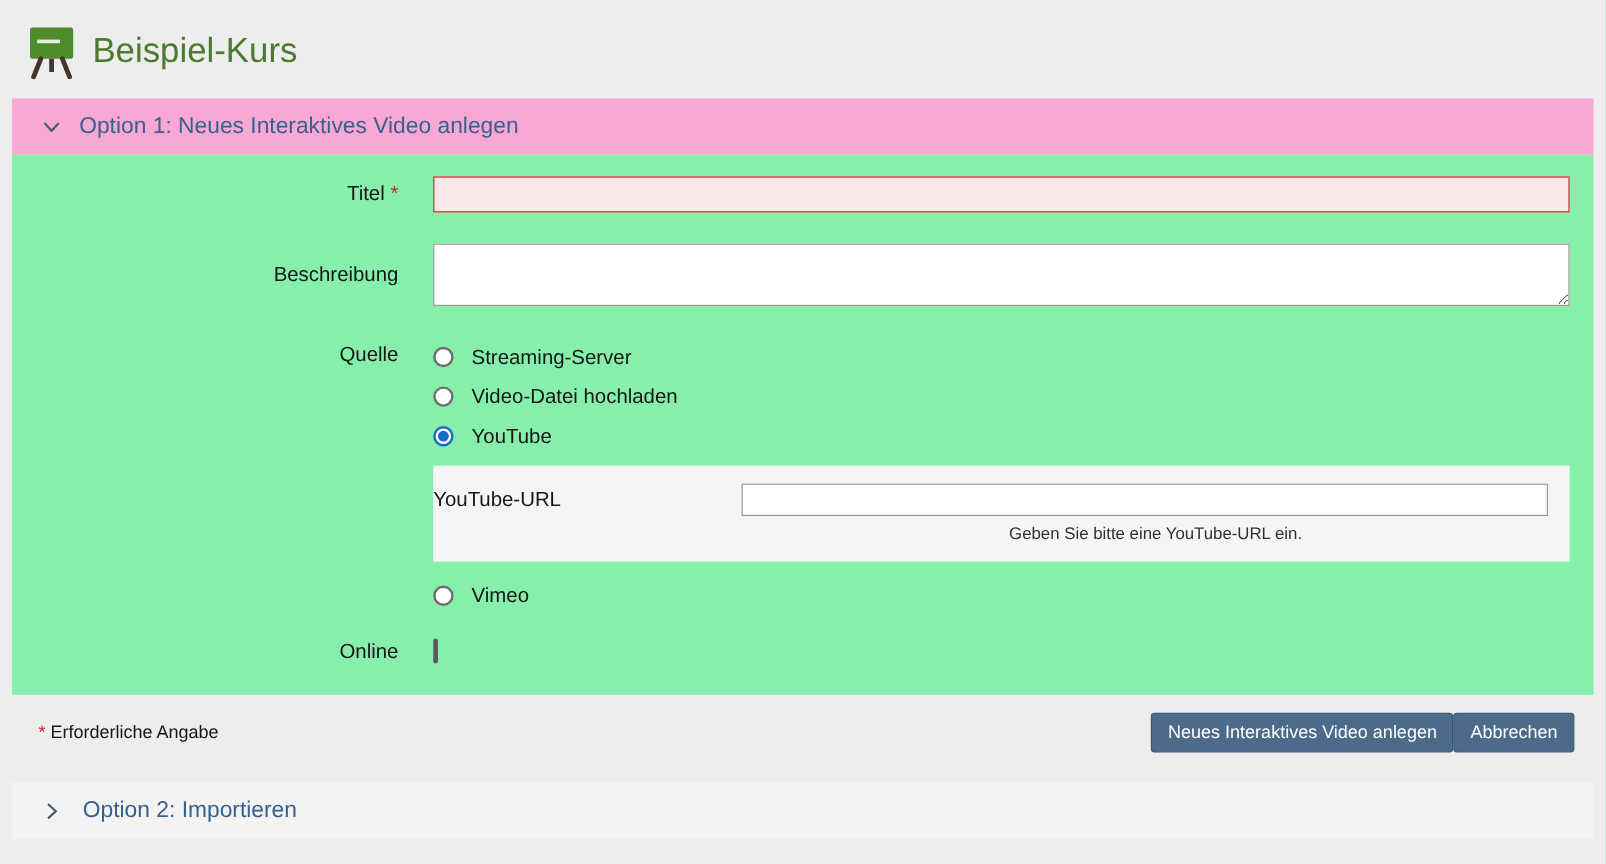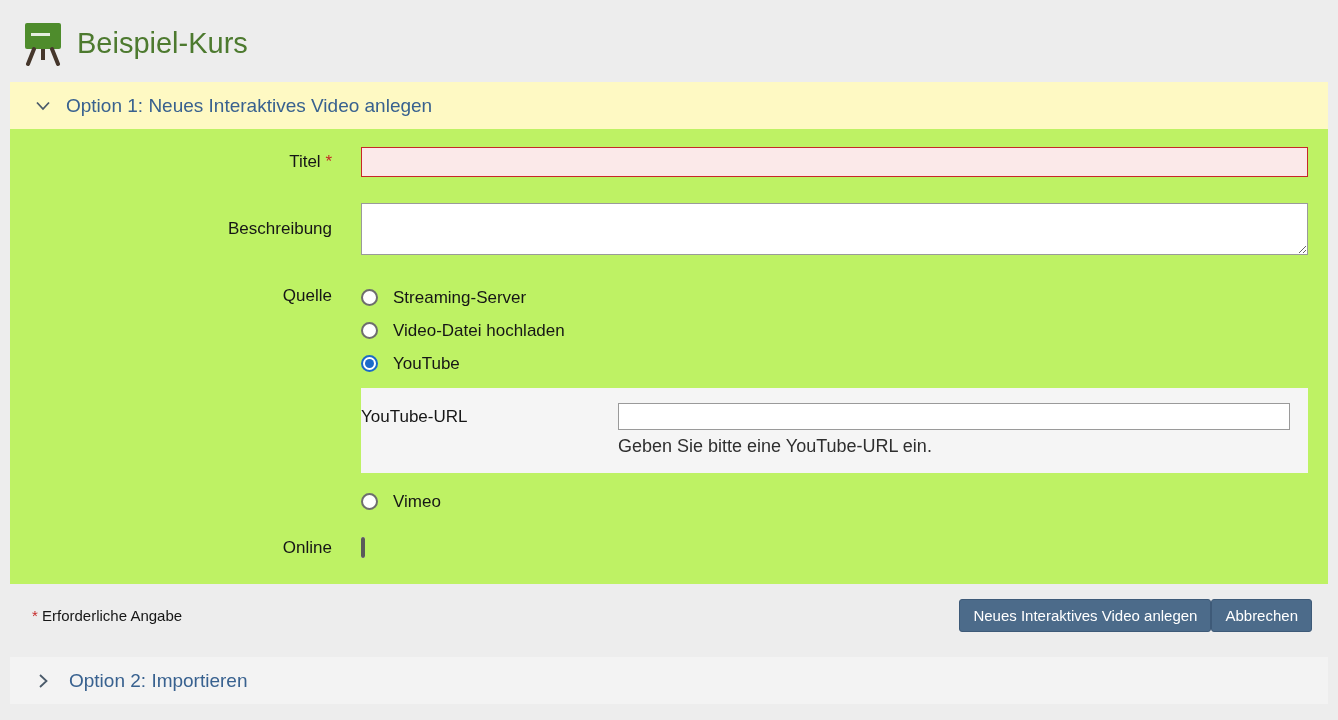--- a/index.html
+++ b/index.html
@@ -12,29 +12,29 @@
   }
 
   
   .app-header { display:flex; align-items:center; gap:11px; padding:20px 0 16px 20px; }
   .app-icon { width:46px; height:46px; flex:none; }
   .app-title { font-size:29px; font-weight:400; color:#4d7a2f; margin:0; }
 
   
   .panel { margin:0 10px; }
   .accordion-header {
-    height:47px; background:#fef9c3;
+    height:47px; background:#f9a8d4;
     display:flex; align-items:center; gap:13px;
     padding-left:23px; cursor:pointer;
   }
   .accordion-header.collapsed { background:#f3f3f3; margin-top:11px;gap:16px; }
   .accordion-title { font-size:19px; color:#38618f; }
 
   
-  .form-area { background:#bef264; padding:18px 0 20px; }
+  .form-area { background:#86efac; padding:18px 0 20px; }
   .form-row { display:flex; margin-bottom:26px; }
   .form-row.center { align-items:center; }
   .form-label-col { width:351px; text-align:right; padding-right:29px; font-size:17px; flex:none; }
   .form-label-col.top { padding-top:5px; }
   .form-content-col { flex:1; margin-right:20px; min-width:0; }
 
   .text-input {
     width:100%; height:30px; border:1px solid #a9a9a9; background:#fff;
     font-size:16px; padding:0 8px; font-family:inherit;
   }
@@ -56,21 +56,21 @@
   }
 
   
   .sub-box { background:#f5f5f5; margin:8px 0 12px; padding:15px 0 16px; }
   .sub-row { display:flex; align-items:flex-start; }
   .sub-label-col { width:257px; text-align:left; padding-right:40px; font-size:17px; line-height:27px; flex:none; }
   .sub-input {
     width:672px; height:27px; border:1px solid #9a9a9a; background:#fff;
     font-size:15px; padding:0 8px; font-family:inherit;
   }
-  .sub-help { margin-left:257px; margin-top:6px; font-size:18px; color:#2f2f2f; }
+  .sub-help { margin-left:257px; margin-top:6px; font-size:14px; color:#2f2f2f;text-align:center; }
 
   
   .checkbox { width:17px; height:17px; border:2px solid #5a5a5a; border-radius:2px; background:#fff; cursor:pointer; }
 
   
   .form-footer { display:flex; justify-content:space-between; align-items:center; height:62px; padding:0 16px 0 22px; }
   .required-note { font-size:15px; }
   .asterisk { color:#c62828; }
   .btn-group { display:flex; }
   .btn {

